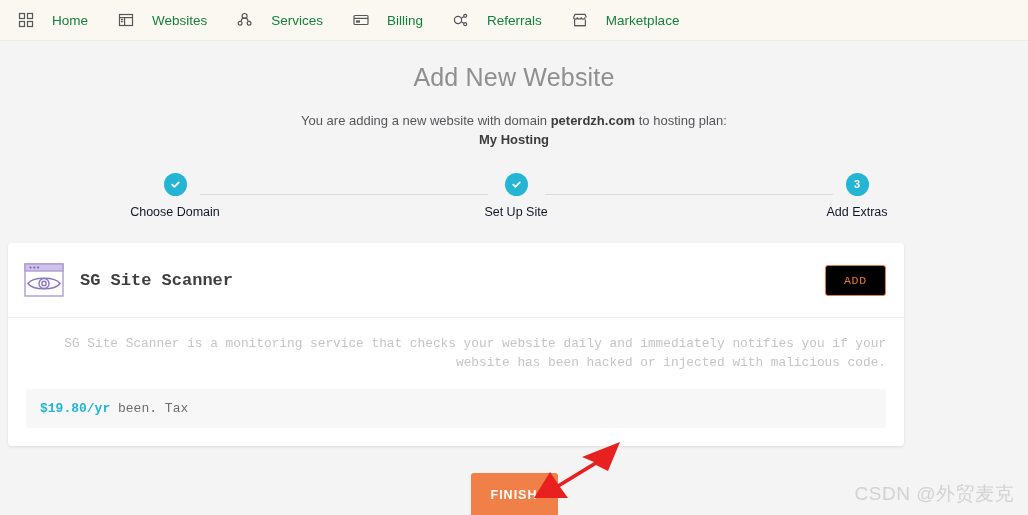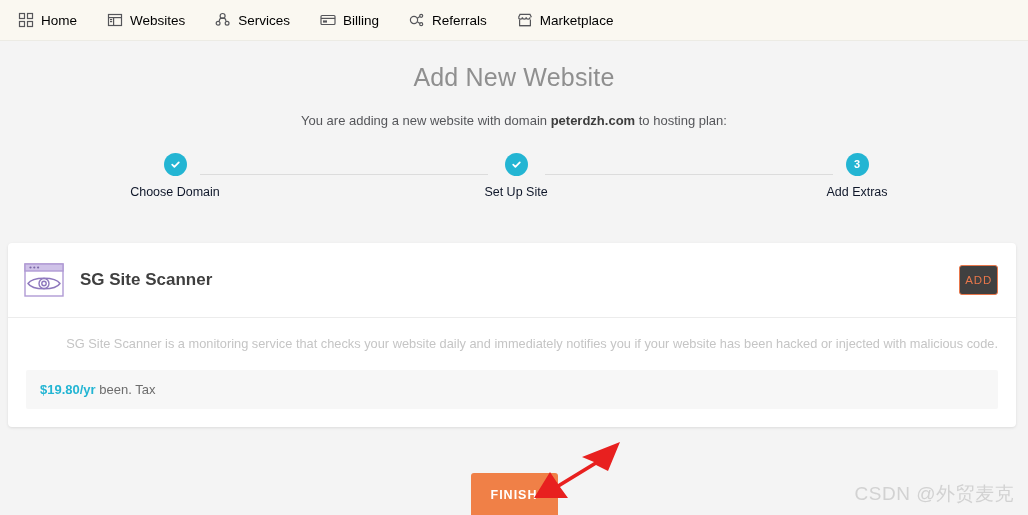--- a/index.html
+++ b/index.html
@@ -22,24 +22,24 @@
     height: 41px;
     background: #faf8f1;
     border-bottom: 1px solid #ecebe4;
     display: flex;
     align-items: center;
     padding-left: 18px;
   }
   .nav-item {
     display: flex;
     align-items: center;
-    gap: 7px;
+    gap: 18px;
     margin-right: 30px;
     font-size: 13.5px;
-    color: #000000;
+    color: #15803d;
     cursor: pointer;
     white-space: nowrap;
   }
   .nav-item .ico {
     display: inline-flex;
     align-items: center;
     justify-content: center;
     width: 16px;
     height: 16px;
     flex: 0 0 16px;
@@ -111,24 +111,25 @@
     margin-top: 9px;
     font-size: 12.5px;
     color: #0f172a;
   }
 
   
   .card {
     position: absolute;
     left: 8px;
     top: 243px;
-    width: 1008px;
+    width: 896px;
     background: #ffffff;
     border-radius: 4px;
     box-shadow: 0 1px 3px rgba(0,0,0,.10);
+    font-family: Liberation Mono, monospace;
   }
   .card-head {
     height: 74px;
     display: flex;
     align-items: center;
     padding: 0 18px 0 16px;
   }
   .scanner-icon {
     width: 40px;
     height: 34px;
@@ -137,26 +138,26 @@
   }
   .scanner-icon svg { display: block; }
   .card-title {
     font-size: 17px;
     font-weight: 700;
     color: #3f3f3f;
     flex: 1 1 auto;
   }
   .add-btn {
     border: 1px solid #e8764a;
-    background: #404040;
+    background: #000000;
     color: #e8764a;
     font-size: 11.5px;
     letter-spacing: .8px;
     font-family: inherit;
-    padding: 8px 5px;
+    padding: 8px 18px;
     border-radius: 3px;
     cursor: pointer;
   }
   .card-divider {
     height: 1px;
     background: #ececec;
   }
   .card-body { padding: 16px 18px 18px; }
   .card-desc {
     font-size: 12.8px;
@@ -299,20 +300,21 @@
     </span>
     <span>Marketplace</span>
   </div>
 
 </div>
 
 <div class="page-head">
   <div class="page-title">Add New Website</div>
   <div class="page-sub">
     <span>You are adding a new website with domain </span><b>peterdzh.com</b><span> to hosting plan:</span>
+    <span class="plan">My Hosting</span>
   </div>
 </div>
 
 <div class="stepper">
 
   <div class="step-line" style="left:200px; width:288px; top:21px;"></div>
   <div class="step-line" style="left:545px; width:288px; top:21px;"></div>
 
   <div class="step" style="left:175px;">
     <div class="step-dot">

